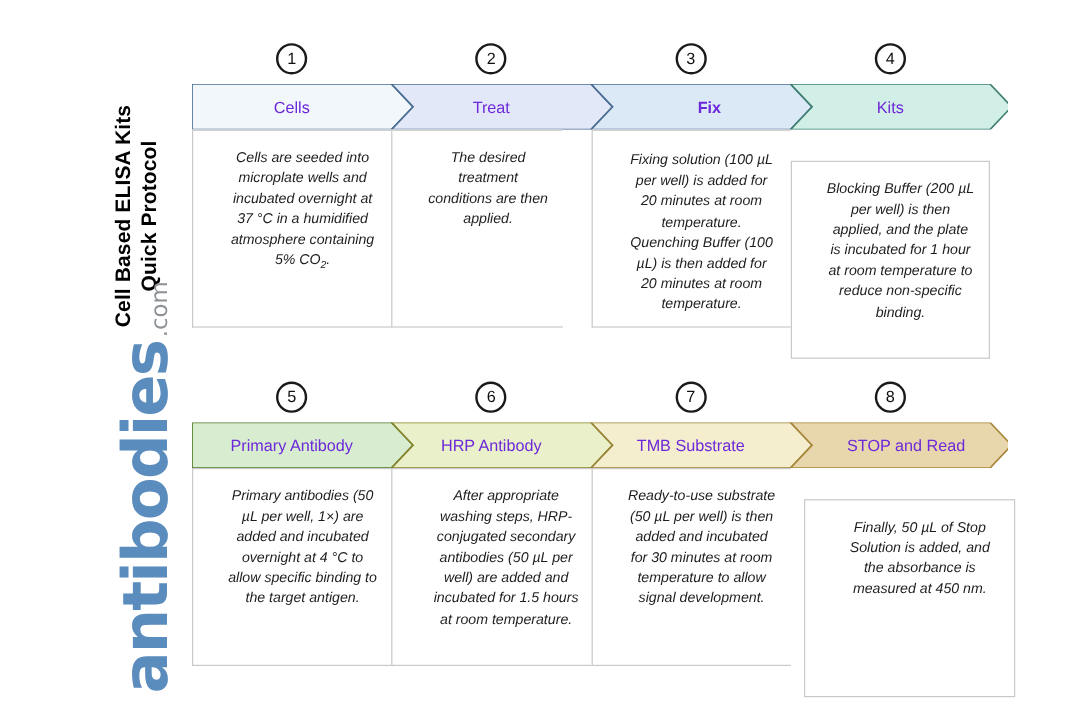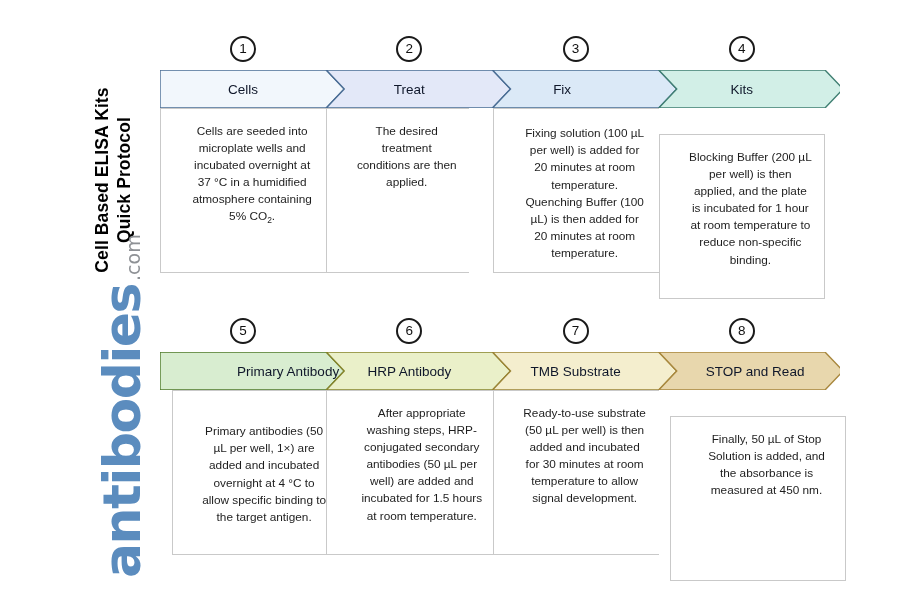--- a/index.html
+++ b/index.html
@@ -64,33 +64,34 @@
     font-size:13.5px; color:#111; line-height:1;
     box-sizing:border-box;
   }
 
   .chevbar{position:relative;height:38px;}
   .chevbar svg{position:absolute; left:0; top:0;}
   .chev-label{
     position:absolute;
     height:38px;
     display:flex; align-items:center; justify-content:center;
-    font-size:13.5px; color:#0f172a;
+    font-size:13.5px; color:#6d28d9;
     pointer-events:none;
   }
 
   .bodies{position:relative;height:165px;}
   .bodycell{
     position:absolute; top:0;
     height:165px;
     border:1px solid #c9c9c9;
     box-sizing:border-box;
     background:#fff;
     display:flex; align-items:flex-start; justify-content:center;
     padding:14px 12px 10px 29px;
+    font-style:italic;
   }
   .bodycell p{
     margin:0;
     font-size:11.8px; line-height:1.45;
     color:#1d1d1d; text-align:center;
   }
   .bodycell.b1{border-right-width:0;}
   .bodycell.mid{border-right-width:0;border-left-width:1px;}
   .bodycell.last{border-left-width:1px;margin-top:26px;}
   sub{font-size:8.5px;}
@@ -121,21 +122,21 @@
       </div>
     <div class="chevbar">
         <svg width="680" height="38">
           <polygon points="0,0 166.25,0 184.25,19 166.25,38 0,38" fill="#f2f7fc" stroke="#4a6d94" stroke-width="1.4" stroke-linejoin="miter"></polygon>
           <polygon points="166.25,0 332.5,0 350.5,19 332.5,38 166.25,38 184.25,19" fill="#e3e8f8" stroke="#4a6d94" stroke-width="1.4" stroke-linejoin="miter"></polygon>
           <polygon points="332.5,0 498.75,0 516.75,19 498.75,38 332.5,38 350.5,19" fill="#dbe9f7" stroke="#4a6d94" stroke-width="1.4" stroke-linejoin="miter"></polygon>
           <polygon points="498.75,0 665,0 683,19 665,38 498.75,38 516.75,19" fill="#d2efe7" stroke="#3f7f72" stroke-width="1.4" stroke-linejoin="miter"></polygon>
         </svg>
         <div class="chev-label" style="left: 0px; width: 166.25px;">Cells</div>
         <div class="chev-label" style="left: 166.25px; width: 166.25px;">Treat</div>
-        <div class="chev-label" style="left: 319px; width: 166.25px;">Fix</div>
+        <div class="chev-label" style="left: 348px; width: 166.25px; font-weight: bold;">Fix</div>
         <div class="chev-label" style="left: 498.75px; width: 166.25px;">Kits</div>
       </div>
     <div class="bodies">
         <div class="bodycell b1" style="left: 0px; width: 166.25px;">
           <p>Cells are seeded into microplate wells and incubated overnight at 37 °C in a humidified atmosphere containing 5% CO<sub>2</sub>.</p>
         </div>
         <div class="bodycell mid" style="left: 166.25px; width: 143px;">
           <p>The desired treatment conditions are then applied.</p>
         </div>
         <div class="bodycell mid" style="left: 332.5px; width: 166.25px; align-items: flex-end;">
@@ -154,27 +155,27 @@
         <div class="num-circle" style="left: 402.625px;">7</div>
         <div class="num-circle" style="left: 568.875px;">8</div>
       </div>
     <div class="chevbar">
         <svg width="680" height="38">
           <polygon points="0,0 166.25,0 184.25,19 166.25,38 0,38" fill="#d8edd0" stroke="#4f7a2a" stroke-width="1.4" stroke-linejoin="miter"></polygon>
           <polygon points="166.25,0 332.5,0 350.5,19 332.5,38 166.25,38 184.25,19" fill="#eaf0c9" stroke="#86842b" stroke-width="1.4" stroke-linejoin="miter"></polygon>
           <polygon points="332.5,0 498.75,0 516.75,19 498.75,38 332.5,38 350.5,19" fill="#f4eece" stroke="#9b8436" stroke-width="1.4" stroke-linejoin="miter"></polygon>
           <polygon points="498.75,0 665,0 683,19 665,38 498.75,38 516.75,19" fill="#e8d7ad" stroke="#a8873d" stroke-width="1.4" stroke-linejoin="miter"></polygon>
         </svg>
-        <div class="chev-label" style="left: 0px; width: 166.25px; padding-left: 45px;">Primary Antibody</div>
+        <div class="chev-label" style="left: 0px; width: 166.25px;">Primary Antibody</div>
         <div class="chev-label" style="left: 166.25px; width: 166.25px;">HRP Antibody</div>
         <div class="chev-label" style="left: 332.5px; width: 166.25px;">TMB Substrate</div>
         <div class="chev-label" style="left: 512px; width: 166.25px;">STOP and Read</div>
       </div>
     <div class="bodies">
-        <div class="bodycell b1" style="left: 12px; width: 166.25px; align-items: center;">
+        <div class="bodycell b1" style="left: 0px; width: 166.25px;">
           <p>Primary antibodies (50 µL per well, 1×) are added and incubated overnight at 4 °C to allow specific binding to the target antigen.</p>
         </div>
         <div class="bodycell mid" style="left: 166.25px; width: 173px;">
           <p>After appropriate washing steps, HRP-conjugated secondary antibodies (50 µL per well) are added and incubated for 1.5 hours at room temperature.</p>
         </div>
         <div class="bodycell mid" style="left: 332.5px; width: 166.25px;">
           <p>Ready-to-use substrate (50 µL per well) is then added and incubated for 30 minutes at room temperature to allow signal development.</p>
         </div>
         <div class="bodycell last" style="left: 510px; width: 176px;">
           <p>Finally, 50 µL of Stop Solution is added, and the absorbance is measured at 450 nm.</p>

